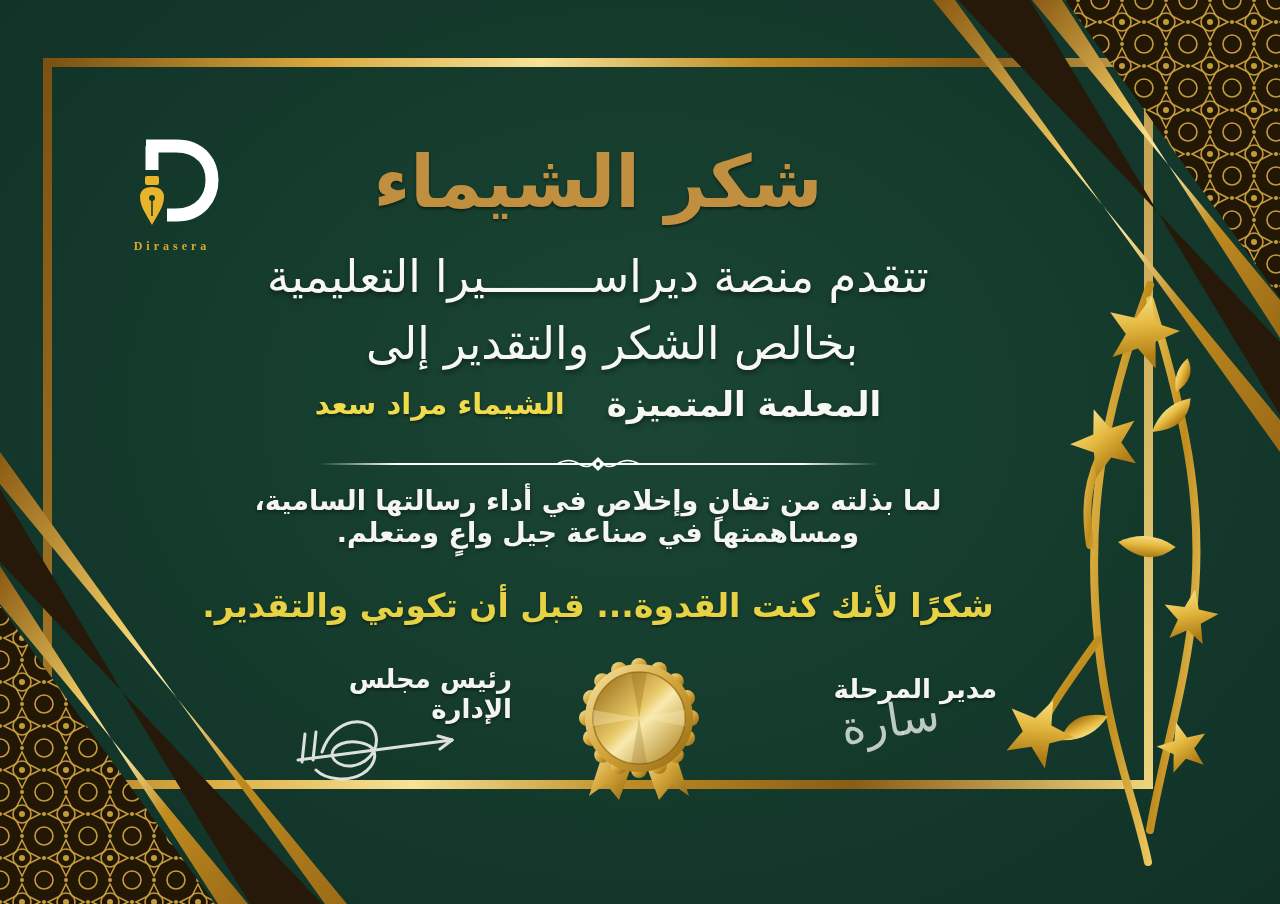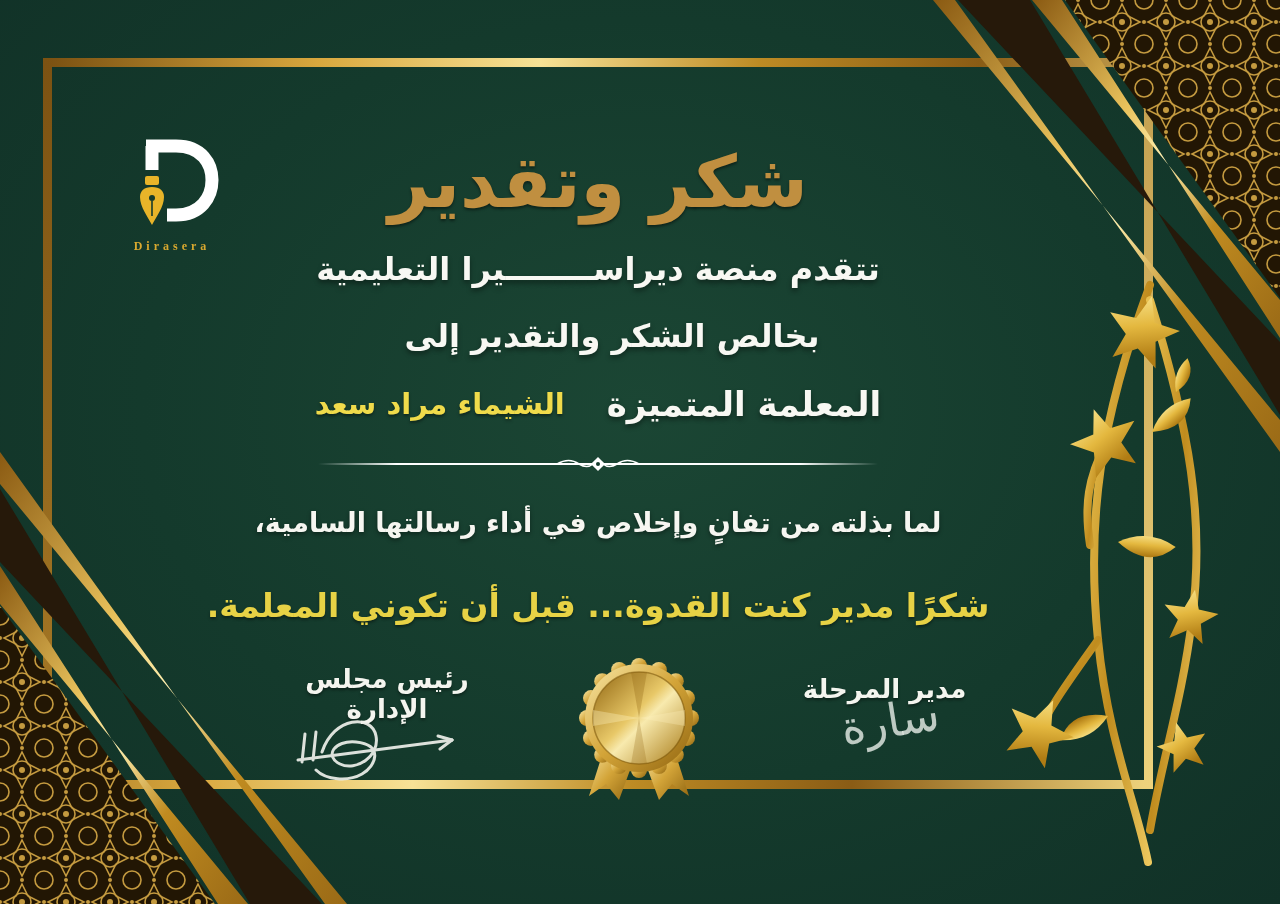--- a/index.html
+++ b/index.html
@@ -11,35 +11,35 @@
   .frame{
     position:absolute;left:43px;top:58px;width:1092px;height:713px;
     border:9px solid transparent;
     border-image:linear-gradient(100deg,#7c5212,#d9a83e 22%,#f7e296 40%,#bd8b24 58%,#8a5c15 76%,#edd27c) 1;
     z-index:1;
   }
   .deco{position:absolute;left:0;top:0;z-index:2;pointer-events:none;}
   .content{position:absolute;inset:0;z-index:3;direction:rtl;}
   .ctext{position:absolute;left:43px;width:1110px;text-align:center;}
   .title{top:140px;font-size:72px;font-weight:bold;color:#c08f40;text-shadow:0 2px 3px rgba(0,0,0,.45);letter-spacing:2px;}
-  .introline{font-size:32px;font-weight:bold;color:#f8f8f3;text-shadow:0 3px 5px rgba(0,0,0,.4);}
+  .introline{font-size:45px;font-weight:normal;color:#f8f8f3;text-shadow:0 3px 5px rgba(0,0,0,.4);}
   .l1{top:250px;}
   .l2{top:317px;padding-left:14px;}
   .reciprow{position:absolute;left:43px;top:384px;width:1110px;display:flex;direction:rtl;justify-content:center;align-items:center;gap:42px;}
   .recip-label{font-size:34px;font-weight:bold;color:#f8f8f3;text-shadow:0 3px 5px rgba(0,0,0,.4);}
   .recip-name{font-size:29px;font-weight:bold;color:#f0db4b;text-shadow:0 2px 3px rgba(0,0,0,.4);}
   .divider{position:absolute;left:318px;top:454px;width:560px;height:20px;}
   .divline{position:absolute;left:0;right:0;top:9px;height:2px;
     background:linear-gradient(90deg,rgba(255,255,255,0),#ffffff 14%,#ffffff 86%,rgba(255,255,255,0));}
   .divorn{position:absolute;left:50%;top:0;transform:translateX(-50%);}
   .bodyline{font-size:27px;font-weight:bold;color:#f6f6f1;text-shadow:0 2px 4px rgba(0,0,0,.4);}
-  .b1{top:507px;text-align:center;}
+  .b1{top:485px;text-align:center;}
   .b2{top:517px;}
   .quote{top:586px;font-size:33px;font-weight:bold;color:#e7d245;text-shadow:0 2px 3px rgba(0,0,0,.4);}
-  .role{position:absolute;font-size:26px;font-weight:bold;color:#f4f5ef;text-align:center;text-shadow:0 2px 3px rgba(0,0,0,.4);}
+  .role{position:absolute;font-size:26px;font-weight:bold;color:#f4f5ef;text-align:right;text-shadow:0 2px 3px rgba(0,0,0,.4);}
   .role-left{left:262px;top:664px;width:250px;}
   .role-right{left:772px;top:674px;width:225px;}
   .sig-right{
     position:absolute;left:790px;top:694px;width:200px;text-align:center;
     font-size:46px;color:rgba(238,243,238,.78);transform:rotate(-9deg);
     font-weight:normal;letter-spacing:6px;
   }
   .logo{position:absolute;left:110px;top:134px;width:124px;text-align:center;z-index:3;}
   .brand{margin-top:5px;font-family:"Liberation Serif",serif;font-weight:bold;font-size:12px;letter-spacing:4px;color:#d9a92f;}
   .medalbox{position:absolute;left:564px;top:648px;z-index:3;}
@@ -136,21 +136,21 @@
       </g>
       <rect x="23" y="42" width="14" height="9" rx="2" fill="#e8b429"></rect>
       <path d="M30,53 C38,53 42,57 42,63 C42,73 34,83 30,91 C26,83 18,73 18,63 C18,57 22,53 30,53 Z" fill="#e8b429"></path>
       <circle cx="30" cy="64" r="3" fill="#143a2c"></circle>
       <line x1="30" y1="67" x2="30" y2="82" stroke="#143a2c" stroke-width="1.6"></line>
     </svg>
     <div class="brand">Dirasera</div>
   </div>
 
   <div class="content">
-    <div class="ctext title">شكر وتقدير</div>
+    <div class="ctext title">شكر الشيماء</div>
     <div class="ctext introline l1">تتقدم منصة ديراســــــــيرا التعليمية</div>
     <div class="ctext introline l2">بخالص الشكر والتقدير إلى</div>
 
     <div class="reciprow">
       <span class="recip-label">المعلمة المتميزة</span>
       <span class="recip-name">الشيماء مراد سعد</span>
     </div>
 
     <div class="divider">
       <div class="divline"></div>
@@ -158,21 +158,22 @@
         <g stroke="#ffffff" fill="none" stroke-width="1.6">
           <path d="M4,10 Q16,3 26,10 Q34,15 40,10"></path>
           <path d="M86,10 Q74,3 64,10 Q56,15 50,10"></path>
         </g>
         <rect x="40" y="5" width="10" height="10" transform="rotate(45 45 10)" fill="#ffffff"></rect>
         <circle cx="45" cy="10" r="2" fill="#143a2c"></circle>
       </svg>
     </div>
 
     <div class="ctext bodyline b1">لما بذلته من تفانٍ وإخلاص في أداء رسالتها السامية،</div>
-    <div class="ctext quote">شكرًا مدير كنت القدوة... قبل أن تكوني المعلمة.</div>
+    <div class="ctext bodyline b2">ومساهمتها في صناعة جيل واعٍ ومتعلم.</div>
+    <div class="ctext quote">شكرًا لأنك كنت القدوة... قبل أن تكوني والتقدير.</div>
 
     <div class="role role-left">رئيس مجلس الإدارة</div>
     <div class="role role-right">مدير المرحلة</div>
     <div class="sig-right">سارة</div>
   </div>
 
   <svg class="sigl" width="200" height="95" viewBox="0 0 200 95">
     <g stroke="#eef0ea" stroke-width="3" fill="none" stroke-linecap="round" opacity="0.92">
       <path d="M22,62 L25,34"></path>
       <path d="M33,60 L36,32"></path>

